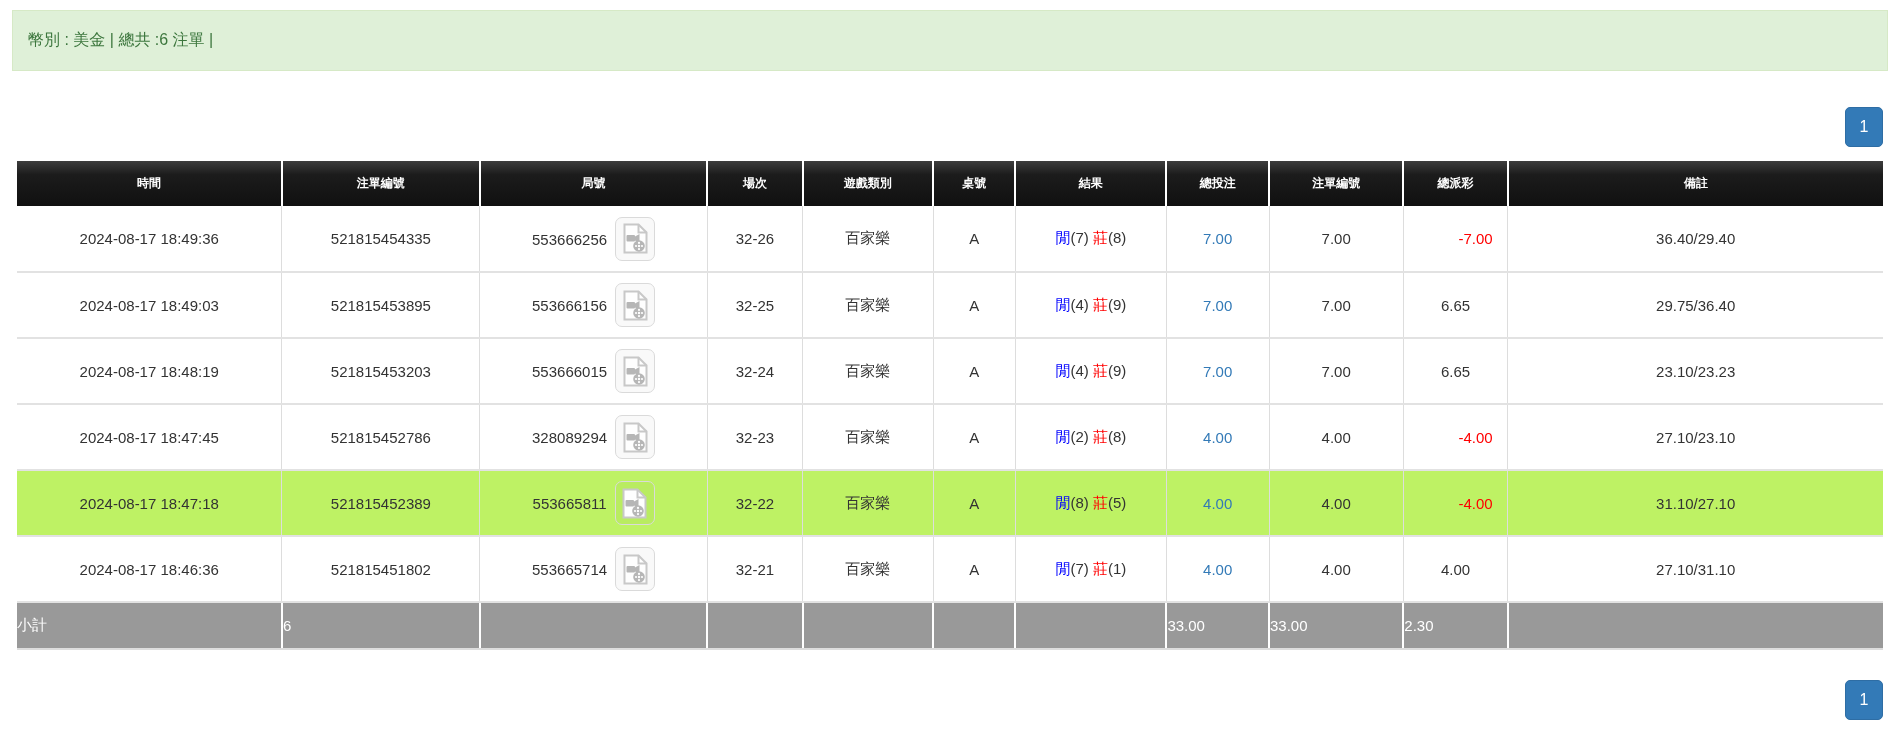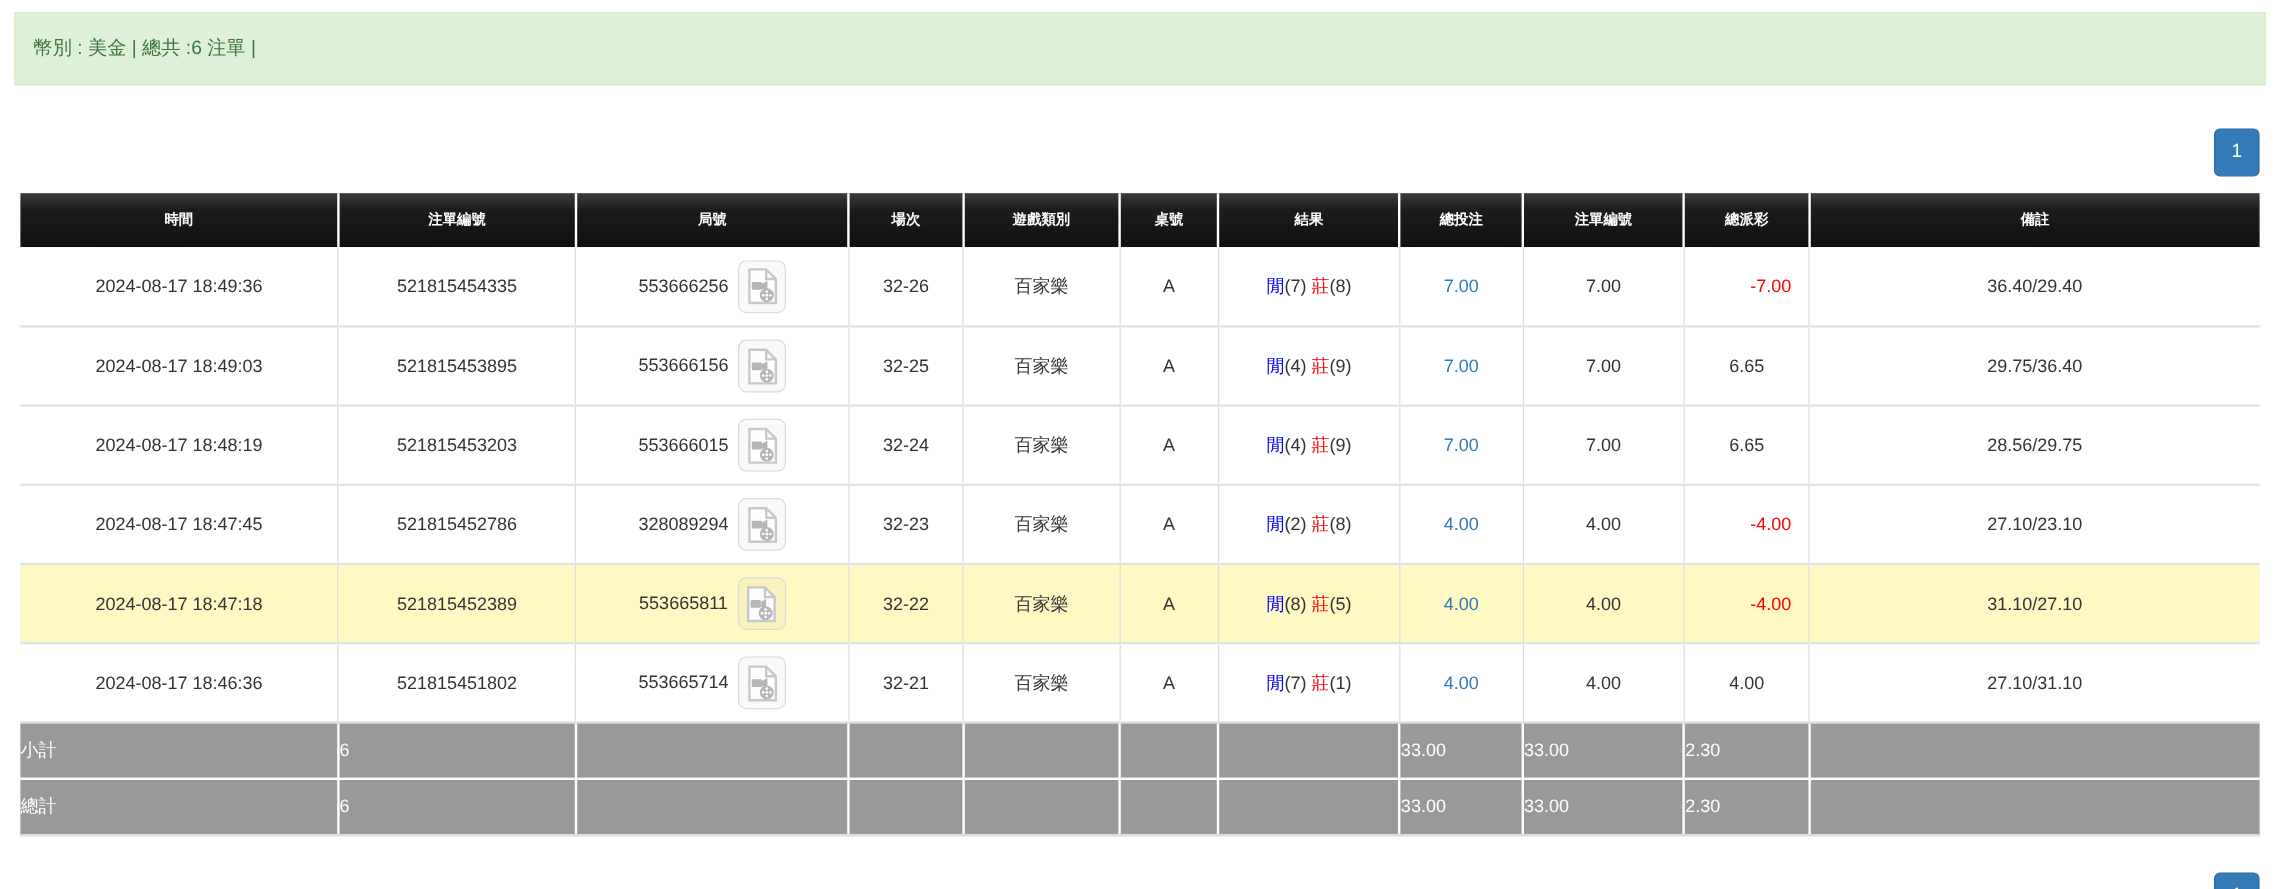--- a/index.html
+++ b/index.html
@@ -16,21 +16,21 @@
               border-radius:5px; color:#fff; font-size:16px; display:flex; align-items:center;
               justify-content:center; cursor:pointer; padding:0 12px; }
   table { width:1866px; margin:0 17px; border-collapse:collapse; table-layout:fixed; }
   thead th { background:linear-gradient(#3d3d3d,#1c1c1c 30%,#101010); color:#fff; font-weight:bold;
              font-size:12px; height:45px; border-left:2px solid #fff; }
   thead th:first-child { border-left:none; }
   tbody td { height:66px; text-align:center; font-size:15px; color:#333;
              border-bottom:2px solid #e2e2e2; border-left:1px solid #ddd; background:#fff;
              vertical-align:middle; }
   tbody td:first-child { border-left:none; }
-  tbody tr.highlight td { background:#fef9c3; }
+  tbody tr.highlight td { background:#bef264; }
   .rp { color:#0000ff; }          
   .rb { color:#ff0000; }          
   .rv { color:#333; }
   .amount-link { color:#337ab7; cursor:pointer; }
   .neg { color:#ff0000;padding-left:40px; }
   tfoot td { height:47px; background:#999999; color:#fff; text-align:left; font-size:15px;
              border-left:2px solid #fff; border-top:2px solid #fff; vertical-align:middle; }
   tfoot td:first-child { border-left:none; }
   tfoot tr:last-child td { border-bottom:2px solid #ddd; }
   .video-btn { display:inline-flex; width:40px; height:44px; border:1px solid #dadada;
@@ -148,21 +148,21 @@
               <circle cx="17" cy="26.1" r="1.1" fill="#fff"></circle>
             </svg>
           </span></td>
         <td>32-24</td>
         <td>百家樂</td>
         <td>A</td>
         <td><span class="rp">閒</span><span class="rv">(4)</span> <span class="rb">莊</span><span class="rv">(9)</span></td>
         <td><span class="amount-link">7.00</span></td>
         <td>7.00</td>
         <td>6.65</td>
-        <td>28.56/29.75</td>
+        <td>23.10/23.23</td>
       </tr>
       <tr>
         <td>2024-08-17 18:47:45</td>
         <td>521815452786</td>
         <td><span class="round-number">328089294</span><span class="video-btn">
             <svg width="27" height="31" viewBox="0 0 27 31">
               <path d="M2.5 1.5 h14 l8 8 v20 h-22 z" fill="#fefefe" stroke="#c8c8c8" stroke-width="2"></path>
               <path d="M16.5 1.5 v8 h8" fill="none" stroke="#c8c8c8" stroke-width="2"></path>
               <rect x="4.5" y="12" width="8.5" height="6.5" rx="1" fill="#b6b6b6"></rect>
               <path d="M13 13.5 l4.5 -2.5 v9 l-4.5 -2.5 z" fill="#b6b6b6"></path>
@@ -243,31 +243,18 @@
         <td></td>
         <td></td>
         <td></td>
         <td></td>
         <td></td>
         <td>33.00</td>
         <td>33.00</td>
         <td>2.30</td>
         <td></td>
       </tr>
-      <tr>
-        <td>總計</td>
-        <td>6</td>
-        <td></td>
-        <td></td>
-        <td></td>
-        <td></td>
-        <td></td>
-        <td>33.00</td>
-        <td>33.00</td>
-        <td>2.30</td>
-        <td></td>
-      </tr>
     </tfoot>
 </table>
 
 <div class="pager-row bottom">
   <div class="page-btn">1</div>
 </div>
 
 </body></html>

